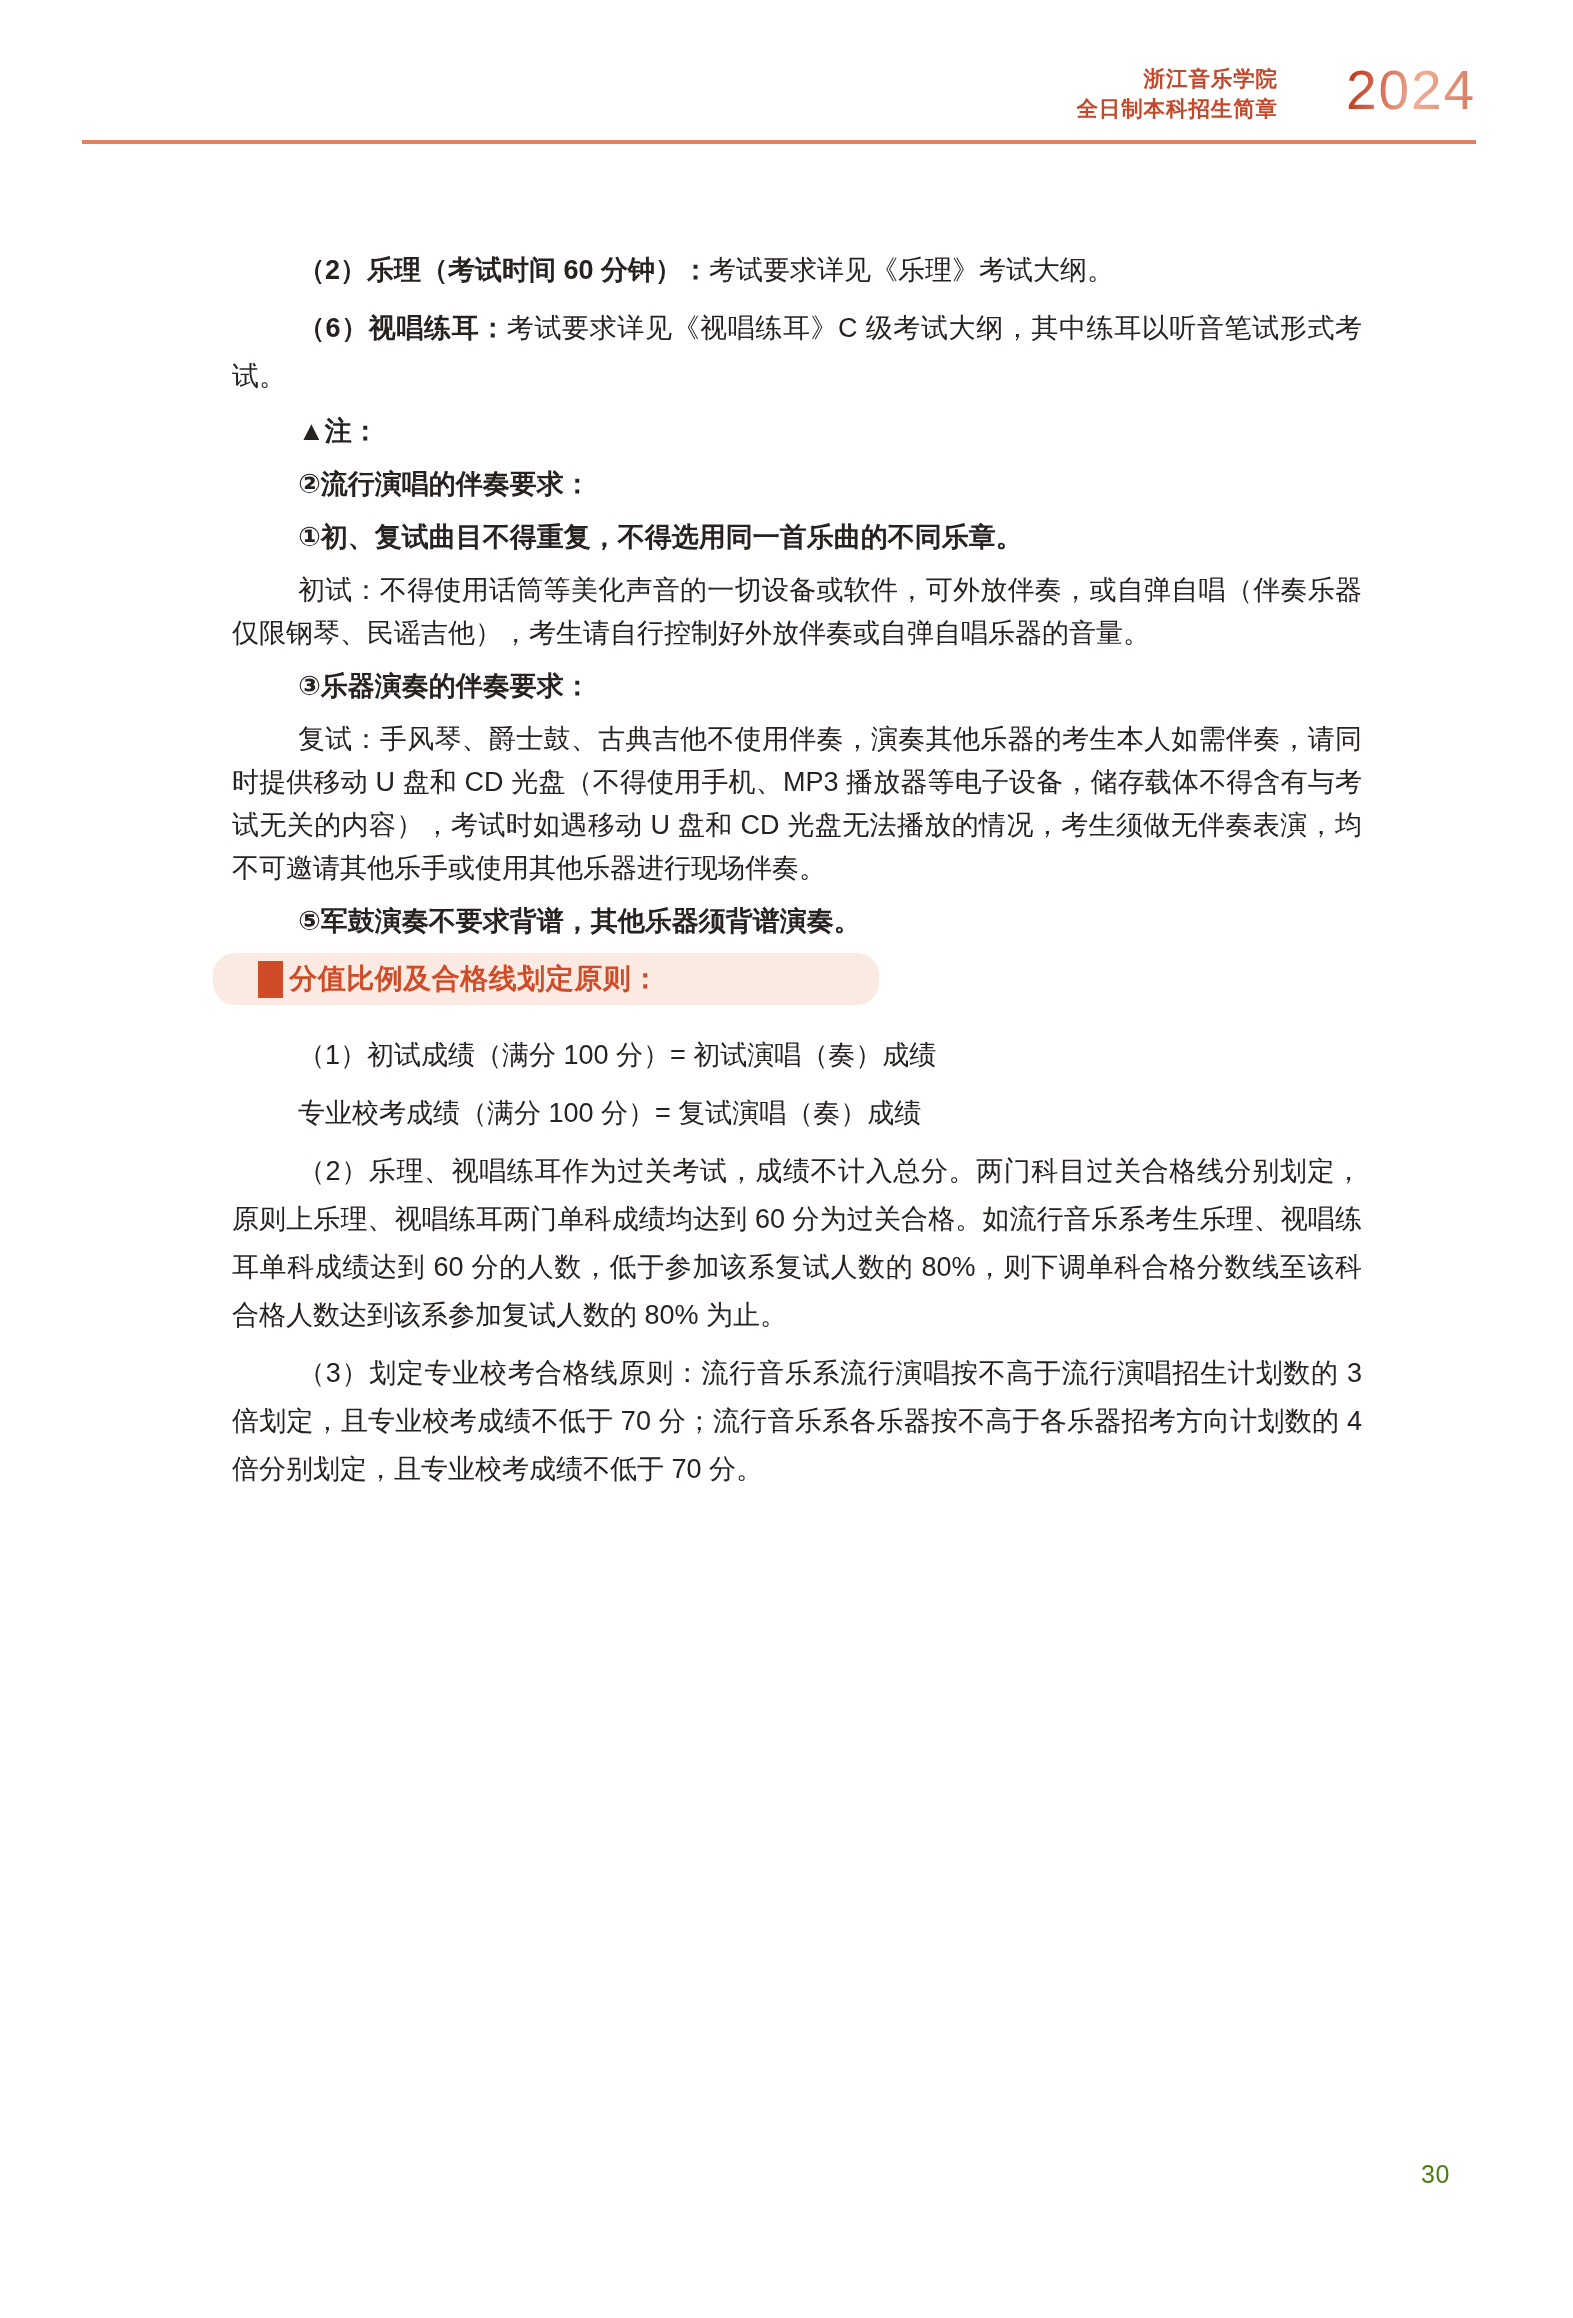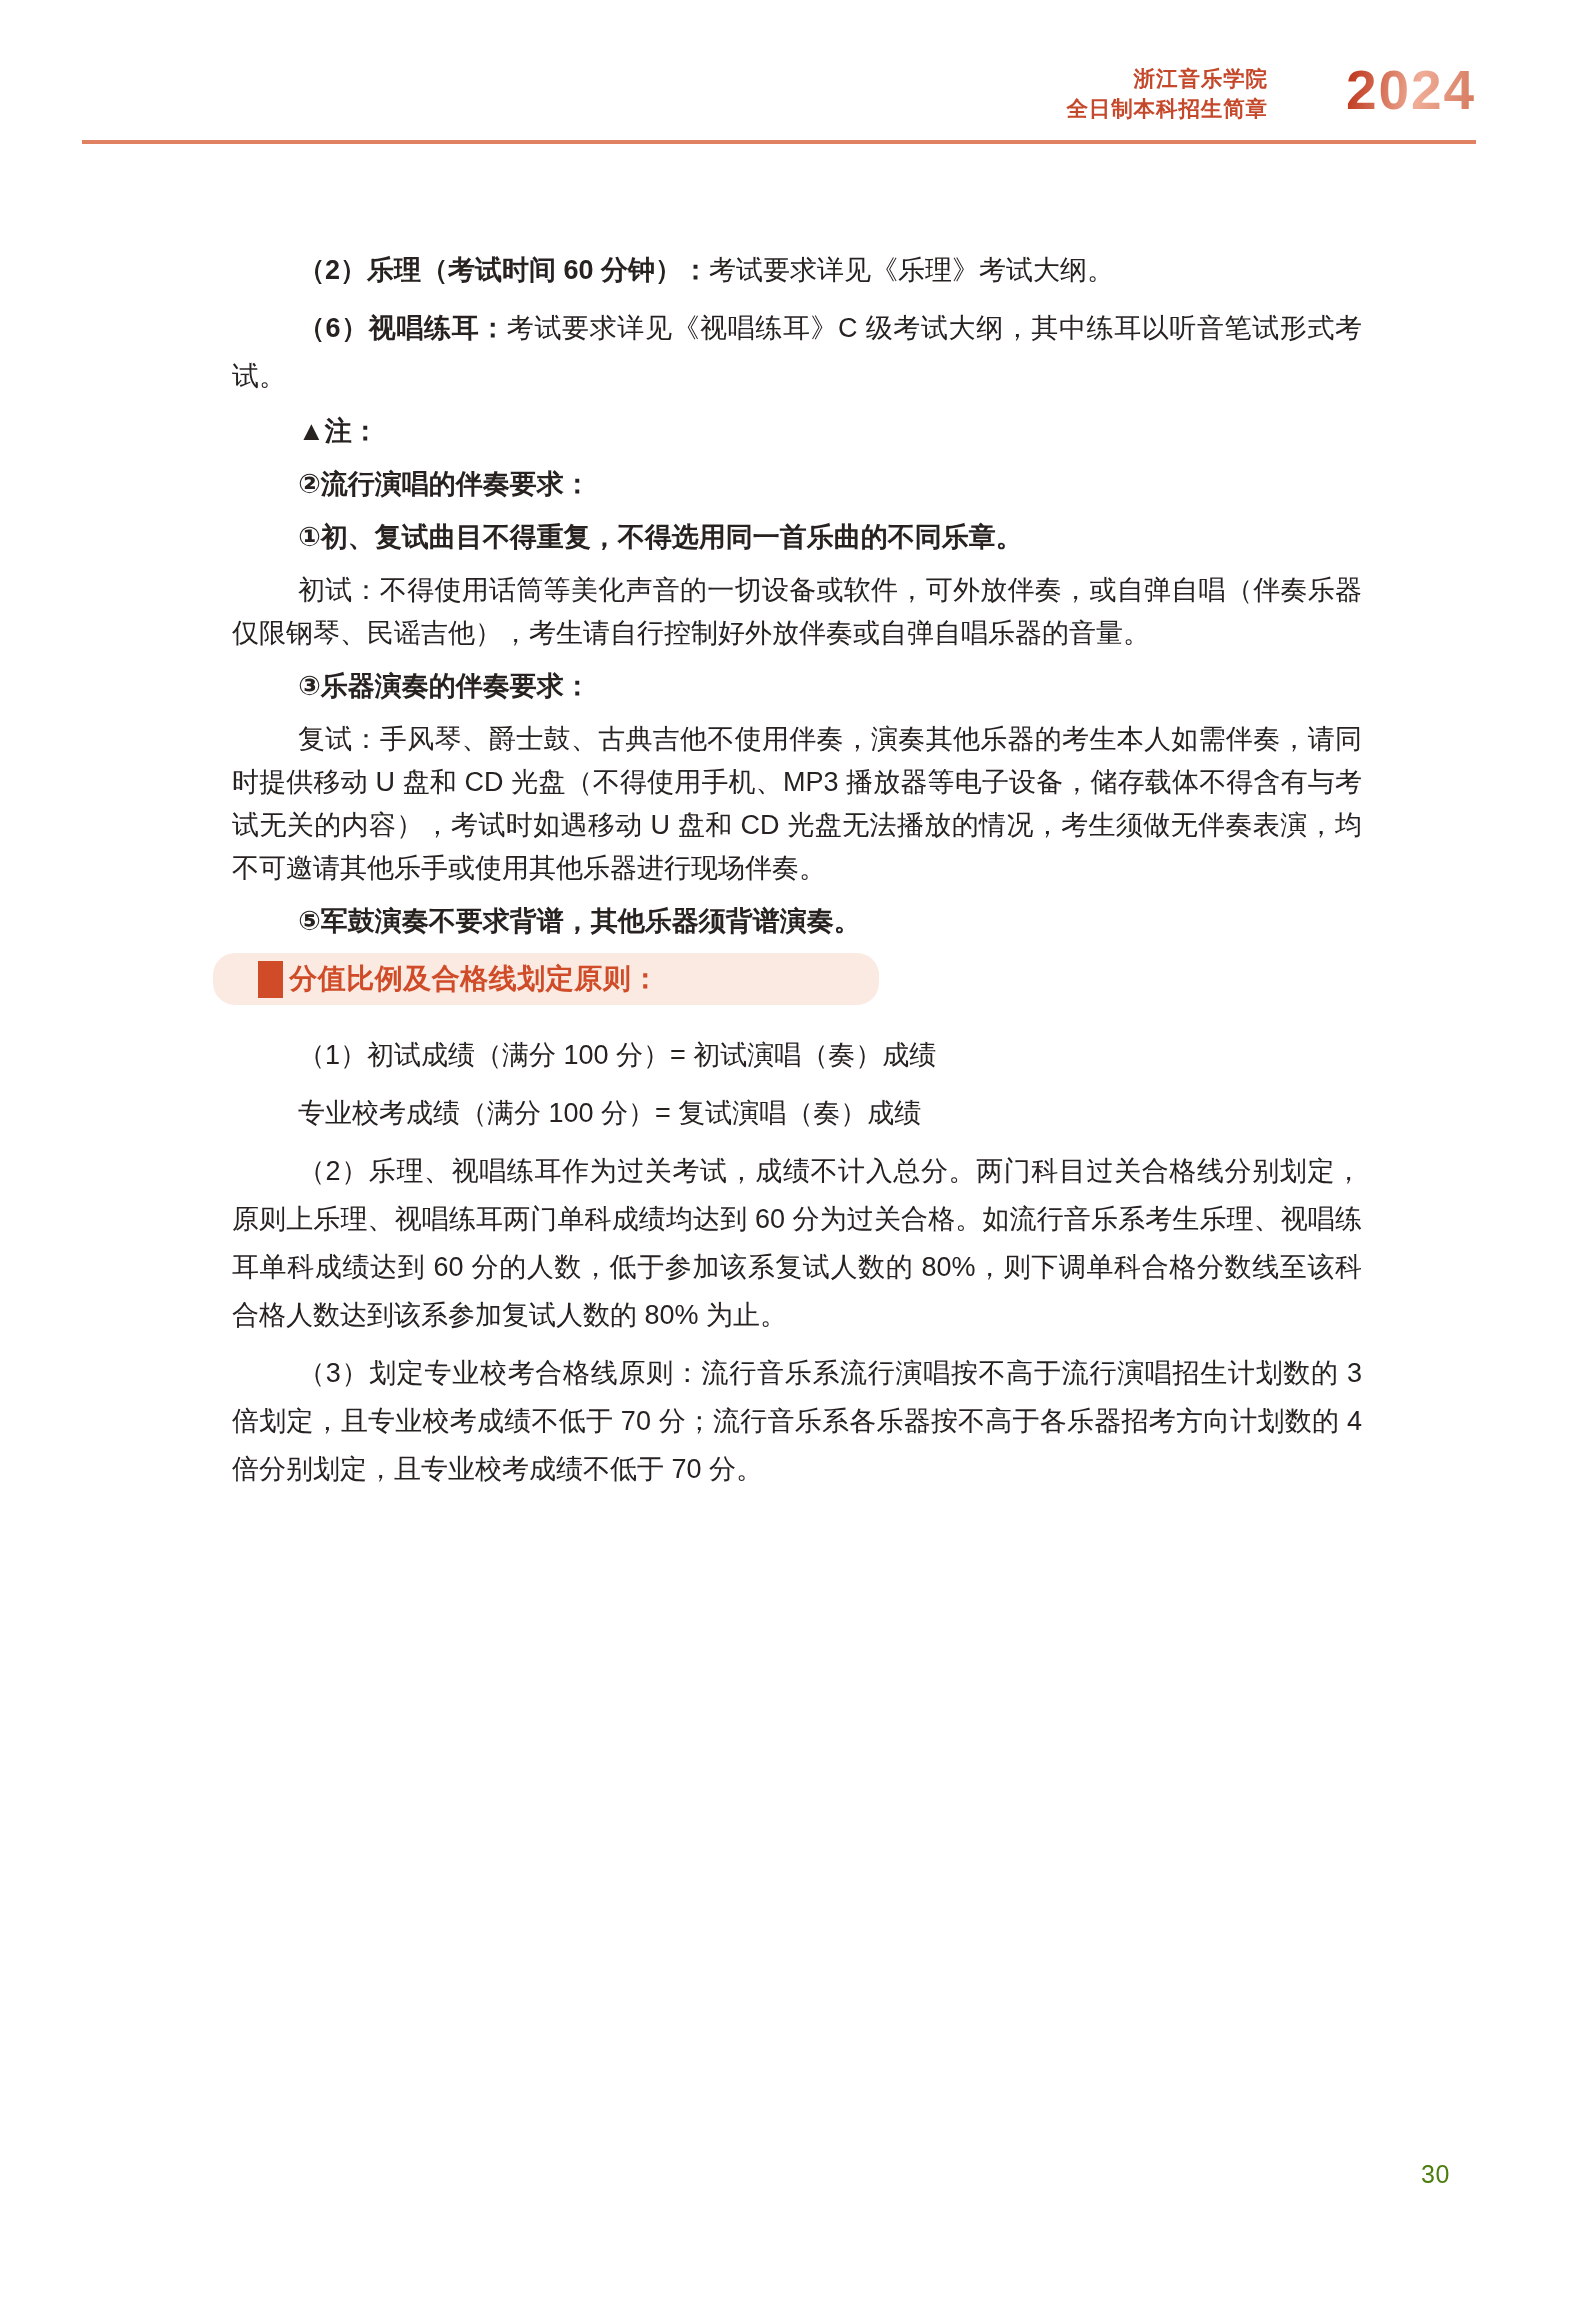--- a/index.html
+++ b/index.html
@@ -7,28 +7,28 @@
     position:relative;
     width:1574px; height:2319px;
     background:#ffffff;
     font-family:"Liberation Sans","DejaVu Sans",sans-serif;
     color:#272220;
     overflow:hidden;
   }
 
   
   .hdr-text {
-    position:absolute; top:64px; right:306px;
+    position:absolute; top:64px; right:296px;
     text-align:right;
     font-size:21.5px; font-weight:700; line-height:30px;
     color:#c5482b; letter-spacing:0.9px;
   }
   .hdr-year {
     position:absolute; top:60px; right:98px;
-    font-size:55px; font-weight:700; letter-spacing:1.9px; line-height:60px;
+    font-size:55px; font-weight:400; letter-spacing:1.9px; line-height:60px;
     background:linear-gradient(100deg,#bf3a20 5%,#f0ad97 55%,#d3775b 100%);
     -webkit-background-clip:text; background-clip:text;
     color:transparent;
   }
   .hdr-rule {
     position:absolute; top:140px; left:82px; right:98px; height:3.7px;
     background:#e08162;
   }
 
   

